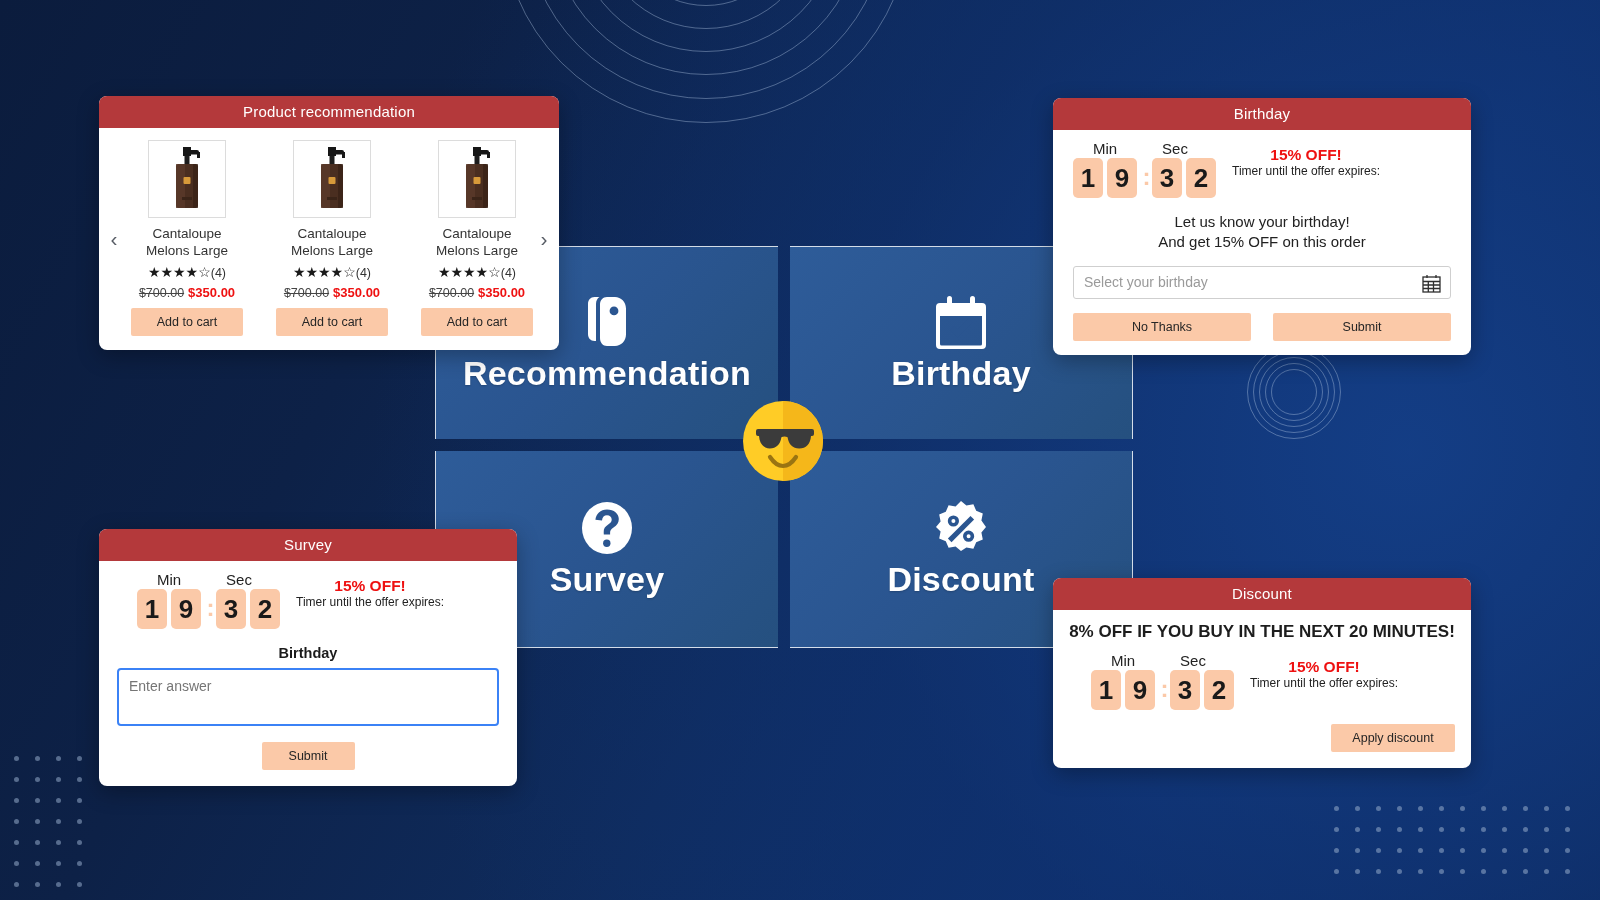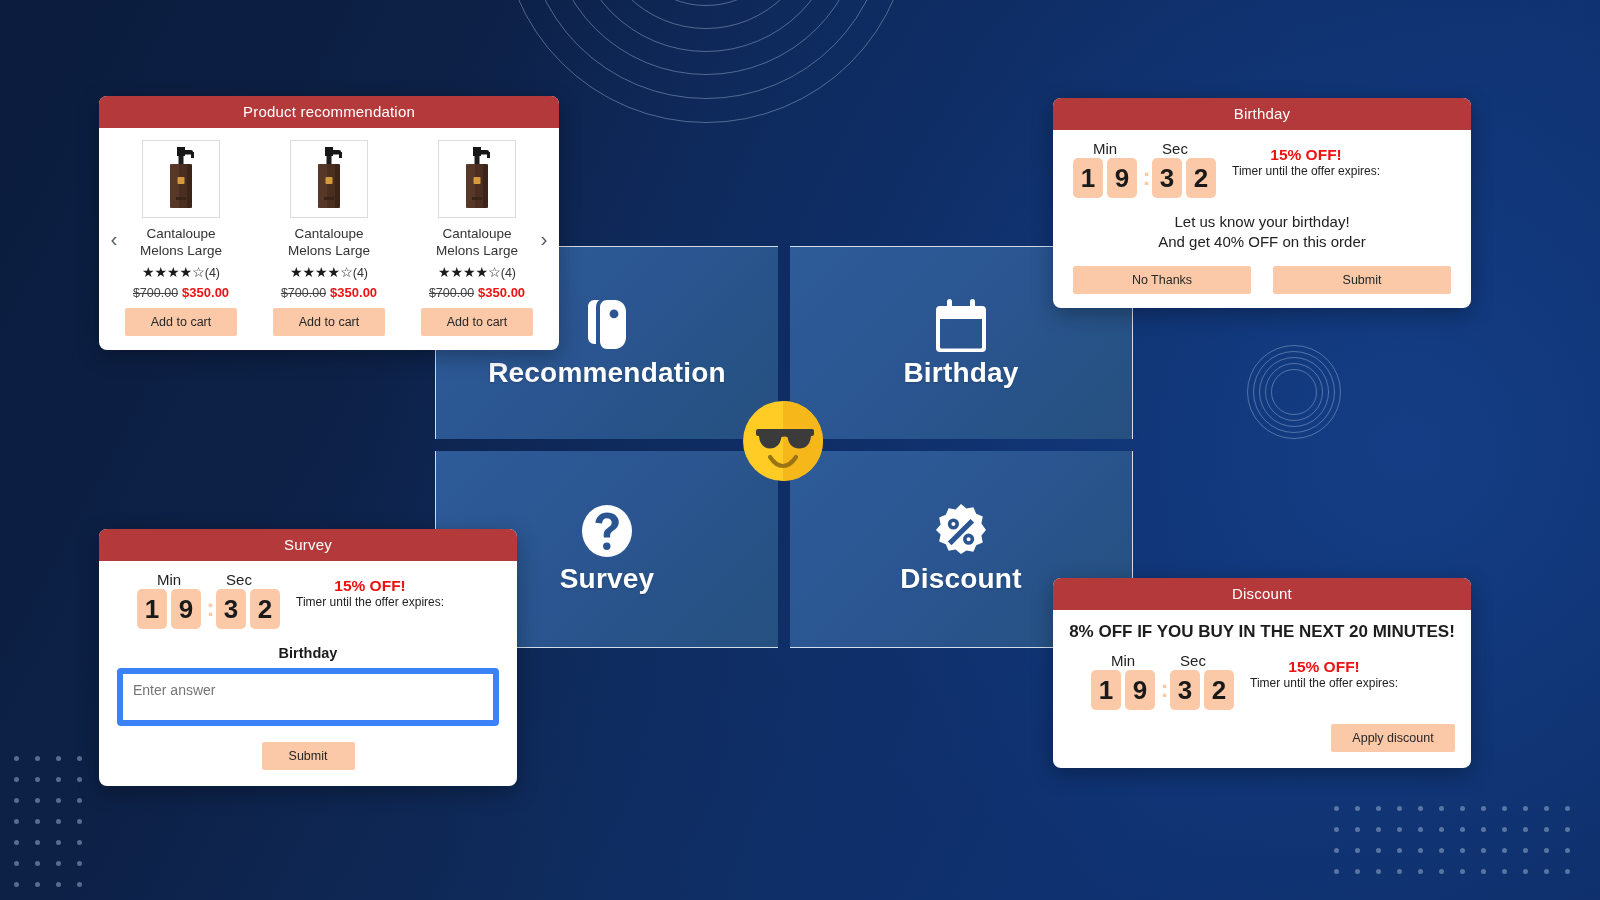--- a/index.html
+++ b/index.html
@@ -50,21 +50,21 @@
              border-radius: 10px 0 0 0; border-right: none; border-bottom: none; }
   .quad-tr { left: 355px; top: 0px;   width: 343px; height: 193px;
              border-radius: 0 10px 0 0; border-left: none; border-bottom: none; }
   .quad-bl { left: 0px;   top: 205px; width: 343px; height: 197px;
              border-radius: 0 0 0 10px; border-right: none; border-top: none; }
   .quad-br { left: 355px; top: 205px; width: 343px; height: 197px;
              border-radius: 0 0 10px 0; border-left: none; border-top: none; }
   .quad-icon { margin-bottom: 4px; }
   .quad-icon svg { display: block; }
   .quad-label {
-    font-size: 28px; font-weight: bold; letter-spacing: 0.2px;
+    font-size: 34px; font-weight: bold; letter-spacing: 0.2px;
     text-shadow: 0 1px 2px rgba(0,0,0,0.2);
     white-space: nowrap;
   }
 
   .emoji-center {
     position: absolute; left: 742px; top: 400px;
     width: 82px; height: 82px; z-index: 6;
   }
 
   
@@ -81,21 +81,21 @@
     color: #ffffff;
     text-align: center;
     font-size: 15px;
     padding: 7px 10px 8px;
     letter-spacing: 0.2px;
   }
 
   
   .card-reco { left: 99px; top: 96px; width: 460px; }
   .reco-body { position: relative; padding: 12px 26px 14px; }
-  .carousel { display: flex; justify-content: space-between; gap: 10px; }
+  .carousel { display: flex; justify-content: space-between; gap: 10px; margin-left: 6px; }
   .prod { width: 112px; text-align: center; }
   .prod-img {
     width: 78px; height: 78px; margin: 0 auto 8px;
     border: 1px solid #dcdcdc; background: #ffffff;
     display: flex; align-items: center; justify-content: center;
   }
   .prod-name { font-size: 13.5px; color: #333333; line-height: 1.25; }
   .prod-rating { margin-top: 4px; font-size: 14px; color: #1a1a1a; white-space: nowrap; }
   .prod-rating .count { font-size: 12.5px; color: #333333; }
   .prod-price { margin-top: 5px; font-size: 12.5px; white-space: nowrap; }
@@ -165,21 +165,21 @@
   
   .card-survey { left: 99px; top: 529px; width: 418px; }
   .survey-body { padding: 10px 18px 16px; }
   .survey-timer { padding-left: 20px; }
   .question-label {
     text-align: center; font-weight: bold; font-size: 14.5px;
     color: #1a1a1a; margin-top: 16px;
   }
   .answer-box {
     margin-top: 7px; width: 100%; height: 58px;
-    border: 6px solid #3b82f6; border-radius: 4px;
+    border: 2px solid #3b82f6; border-radius: 4px;
     padding: 8px 10px; color: #9a9a9a; font-size: 14px;
     font-family: inherit; background: #ffffff; resize: none;
   }
   .survey-submit-wrap { display: flex; justify-content: center; margin-top: 12px; }
   .survey-submit-wrap .btn-peach { width: 93px; margin-top: 0; }
 
   
   .card-discount { left: 1053px; top: 578px; width: 418px; }
   .discount-body { padding: 12px 16px 16px; }
   .discount-headline {
@@ -445,23 +445,38 @@
           </div>
         </div>
         <div class="timer-text">
           <div class="offer-pct">15% OFF!</div>
           <div class="offer-sub">Timer until the offer expires:</div>
         </div>
       </div>
 
       <div class="bday-lines">
         <div>Let us know your birthday!</div>
-        <div>And get 40% OFF on this order</div>
-      </div>
-
+        <div>And get 15% OFF on this order</div>
+      </div>
+
+      <div class="date-field">
+        <span class="ph">Select your birthday</span>
+        <span class="cal-icon">
+          <svg width="19" height="19" viewBox="0 0 19 19" fill="none" stroke="#2e2e2e" stroke-width="1.3">
+            <rect x="1" y="3" width="17" height="15"></rect>
+            <line x1="1" y1="7.5" x2="18" y2="7.5"></line>
+            <line x1="5" y1="1" x2="5" y2="4"></line>
+            <line x1="14" y1="1" x2="14" y2="4"></line>
+            <line x1="6.3" y1="7.5" x2="6.3" y2="18"></line>
+            <line x1="11.5" y1="7.5" x2="11.5" y2="18"></line>
+            <line x1="1" y1="11" x2="18" y2="11"></line>
+            <line x1="1" y1="14.5" x2="18" y2="14.5"></line>
+          </svg>
+        </span>
+      </div>
 
       <div class="bday-actions">
         <button class="btn-peach">No Thanks</button>
         <button class="btn-peach">Submit</button>
       </div>
     </div>
   </div>
 
   <div class="card card-survey">
     <div class="card-header">Survey</div>

